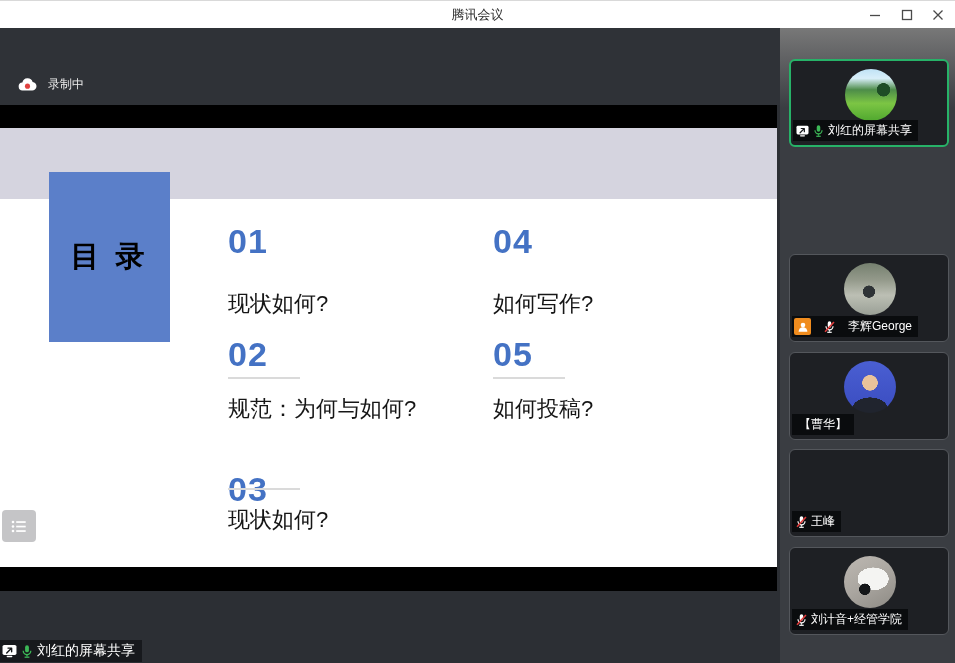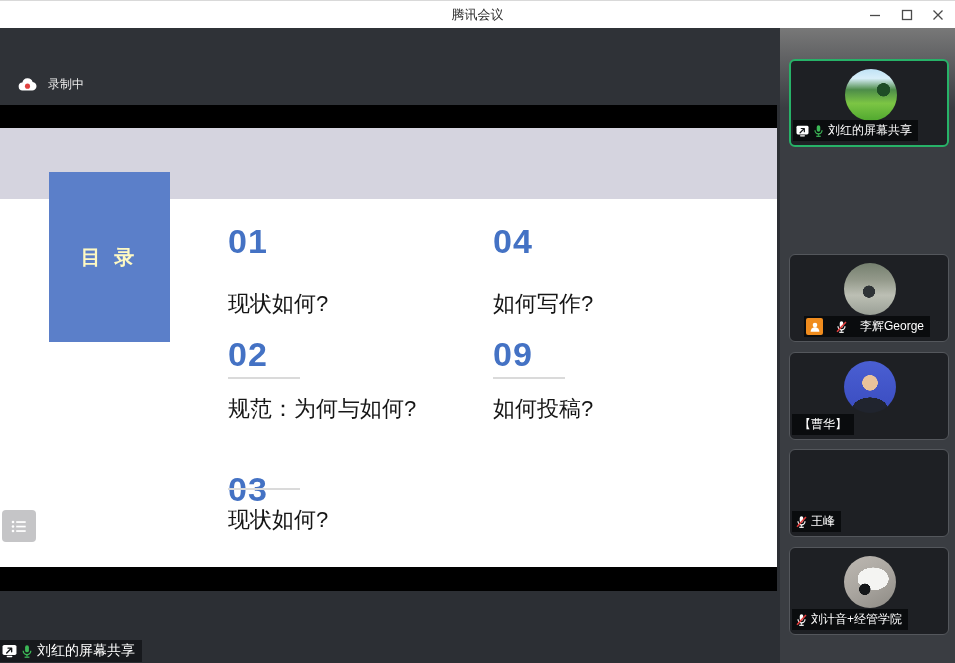--- a/index.html
+++ b/index.html
@@ -25,21 +25,21 @@
   #rec-chip{left:18px;top:48px;display:flex;align-items:center;gap:11px;}
   #rec-chip span{font-size:12px;color:#ededed;}
   #stripe-top{left:0;top:105px;width:777px;height:23px;background:#000;}
   #slide-band{left:0;top:128px;width:777px;height:71px;background:#d5d4df;}
   #slide-paper{left:0;top:199px;width:777px;height:368px;background:#ffffff;}
   #stripe-bottom{left:0;top:567px;width:777px;height:24px;background:#000;}
   #toc-box{
     left:49px;top:172px;width:121px;height:170px;background:#5b7fc9;
     display:flex;align-items:center;justify-content:center;
   }
-  #toc-box .t{font-size:20px;font-weight:bold;color:#fef9c3;letter-spacing:4px;}
+  #toc-box .t{font-size:29px;font-weight:bold;color:#000000;letter-spacing:4px;}
   .num{font-size:34px;font-weight:bold;color:#4472c4;line-height:1;letter-spacing:1px;}
   .q{font-size:22px;color:#161616;line-height:1.2;white-space:nowrap;}
   .uline{height:2px;width:72px;background:#dadada;}
   
   #list-btn{
     left:2px;top:510px;width:34px;height:32px;background:#c5c5c7;border-radius:4px;
     display:flex;align-items:center;justify-content:center;border:none;cursor:pointer;
   }
   
   #share-banner{
@@ -141,21 +141,21 @@
 <div class="abs uline" style="left:228px;top:377px;"></div>
 <div class="abs q" style="left:228px;top:396px;">规范：为何与如何?</div>
 
 <div class="abs num" style="left:228px;top:472px;">03</div>
 <div class="abs uline" style="left:228px;top:488px;"></div>
 <div class="abs q" style="left:228px;top:507px;">现状如何?</div>
 
 <div class="abs num" style="left:493px;top:224px;">04</div>
 <div class="abs q" style="left:493px;top:291px;">如何写作?</div>
 
-<div class="abs num" style="left:493px;top:337px;">09</div>
+<div class="abs num" style="left:493px;top:337px;">05</div>
 <div class="abs uline" style="left:493px;top:377px;"></div>
 <div class="abs q" style="left:493px;top:396px;">如何投稿?</div>
 
 <button id="list-btn" class="abs">
   <svg width="19" height="15" viewBox="0 0 19 15">
     <circle cx="3" cy="3" r="1.3" fill="#fff"></circle>
       <rect x="6.2" y="2.2" width="9.5" height="1.7" fill="#fff"></rect>
     <circle cx="3" cy="7.5" r="1.3" fill="#fff"></circle>
       <rect x="6.2" y="6.7" width="9.5" height="1.7" fill="#fff"></rect>
     <circle cx="3" cy="12" r="1.3" fill="#fff"></circle>
@@ -195,21 +195,21 @@
         <line x1="7" y1="10.4" x2="7" y2="12" stroke="#3cb857" stroke-width="1.3"></line>
         <line x1="4.6" y1="12.7" x2="9.4" y2="12.7" stroke="#3cb857" stroke-width="1.3"></line>
       </svg>
       <span>刘红的屏幕共享</span>
     </div>
   </div>
 
 
   <div class="tile abs" style="top:226px;">
     <div class="avatar av3"></div>
-    <div class="tile-label" style="left:14px;padding-left:2px;gap:12px;">
+    <div class="tile-label" style="left:2px;padding-left:2px;gap:12px;">
       <div class="host-badge">
         <svg width="12" height="12" viewBox="0 0 12 12">
             <circle cx="6" cy="4.1" r="2.3" fill="#fff"></circle>
             <path d="M1.6 10.7 a4.4 4.4 0 0 1 8.8 0 z" fill="#fff"></path>
           </svg>
       </div>
       <svg width="13" height="14" viewBox="0 0 14 14">
         <rect x="5.1" y="0.8" width="3.8" height="7" rx="1.9" fill="#ffffff"></rect>
         <path d="M3.2 6.3 a3.8 3.8 0 0 0 7.6 0" fill="none" stroke="#ffffff" stroke-width="1.3"></path>
         <line x1="7" y1="10.4" x2="7" y2="12" stroke="#ffffff" stroke-width="1.3"></line>

